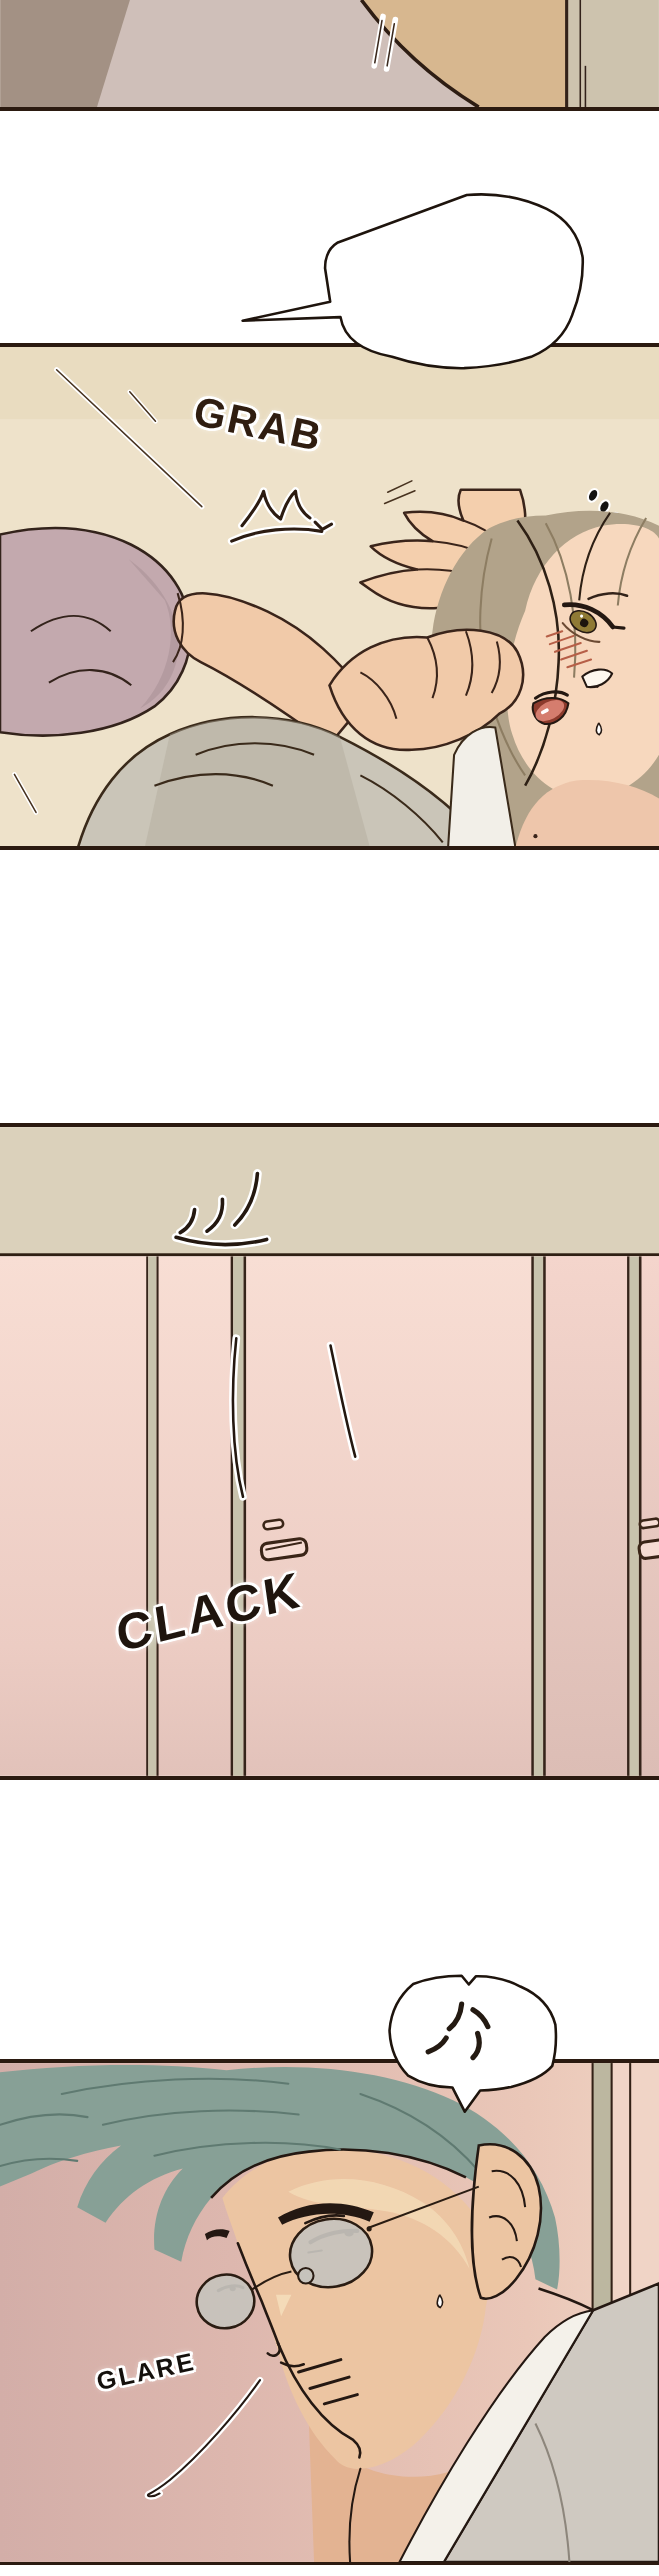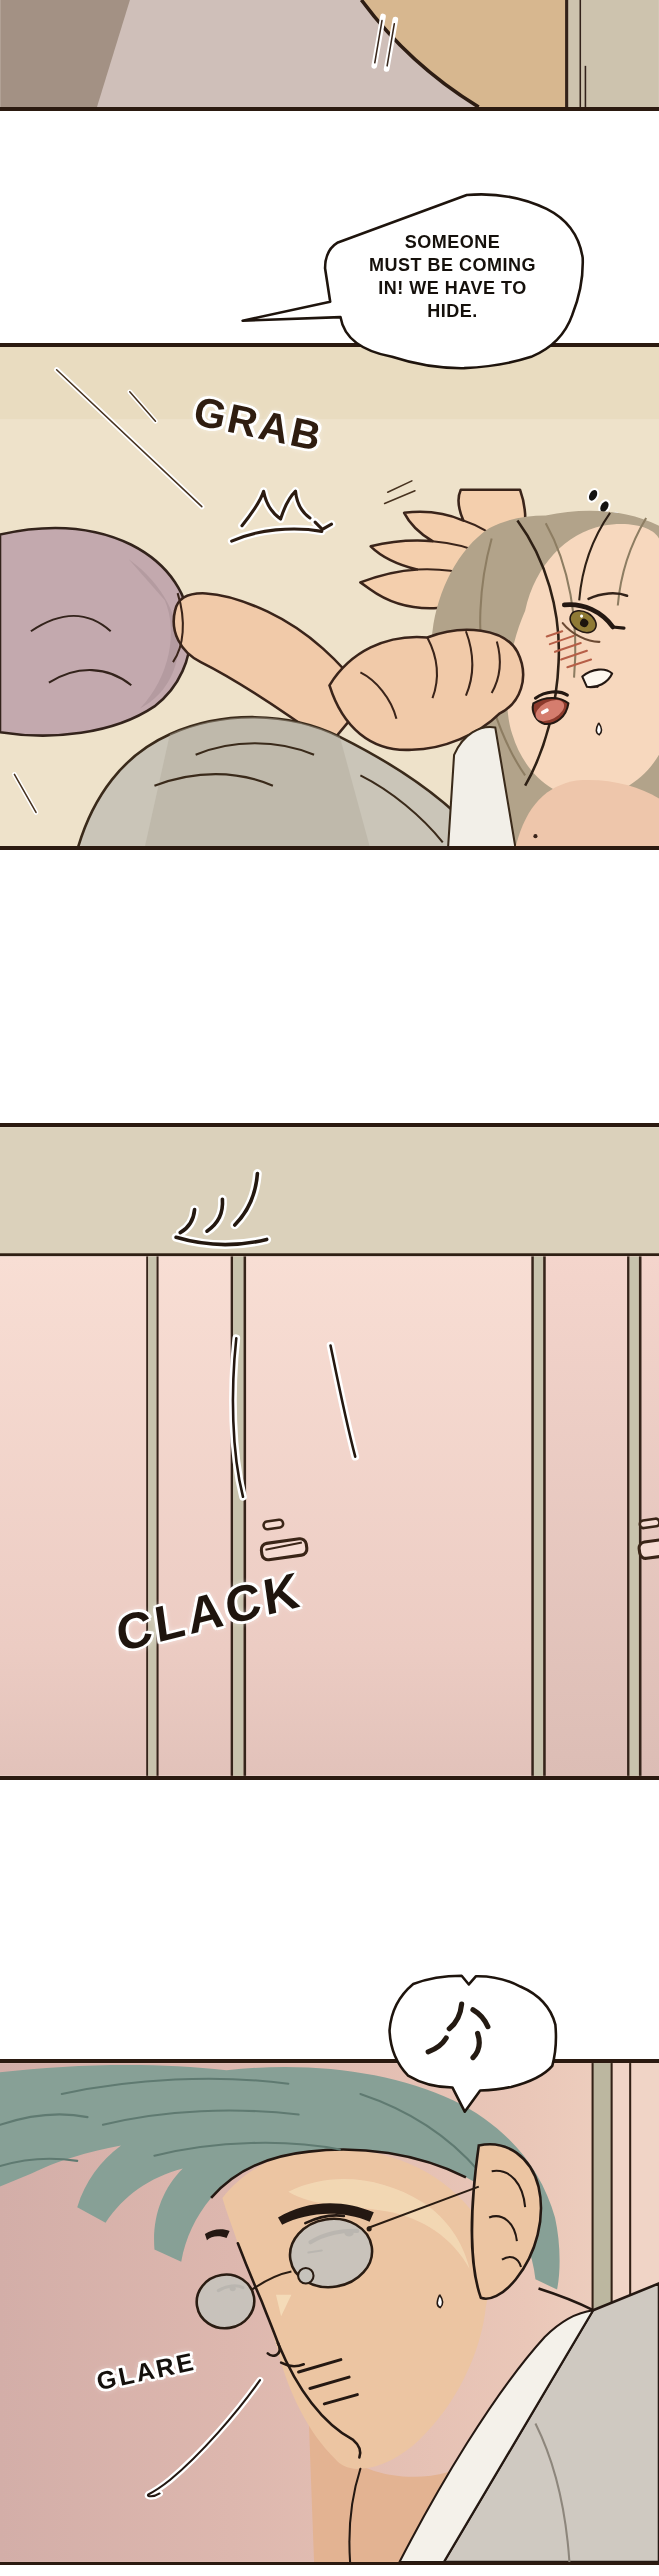--- a/index.html
+++ b/index.html
@@ -350,26 +350,20 @@
         <path d="M505,616 C460,680 390,760 330,810 C310,826 296,834 288,838 C284,842 298,844 310,836" stroke="#241812" stroke-width="4"></path>
       </g>
     </svg>
   </div>
 
   <svg class="bubble" style="left:222px;top:178px;" width="371" height="201" viewBox="0 0 720 390">
     <path d="M475,33 L225,125 Q200,140 200,175 L210,240 L40,277 L230,270
              Q240,330 330,347 Q400,370 470,369 Q545,365 600,347
              Q660,322 680,265 Q702,210 700,155 Q690,90 630,60 Q560,26 475,33 Z" fill="#ffffff" stroke="#1e140d" stroke-width="5" stroke-linejoin="round"></path>
   </svg>
-  <div id="speech-text">
-    <div>SOMEONE</div>
-    <div>MUST BE COMING</div>
-    <div>IN! WE HAVE TO</div>
-    <div>HIDE.</div>
-  </div>
 
   <svg class="bubble" style="left:371px;top:1955px;" width="206" height="165" viewBox="0 0 400 320">
     <path d="M176,40 L190,57 L204,41 Q250,40 290,61 Q345,85 358,135 Q362,178 352,215
              Q330,241 272,256 Q246,262 212,263 L182,304 L158,257
              Q110,257 72,234 Q38,199 36,146 Q40,91 82,56 Q124,40 176,40 Z" fill="#ffffff" stroke="#1e140d" stroke-width="5" stroke-linejoin="round"></path>
     <g fill="none" stroke="#241a12" stroke-width="10" stroke-linecap="round">
       <path d="M176,95 C174,116 167,131 152,143"></path>
       <path d="M198,106 C210,113 221,125 227,139"></path>
       <path d="M146,161 C139,173 127,182 111,188"></path>
       <path d="M207,152 C213,170 211,186 198,199"></path>

